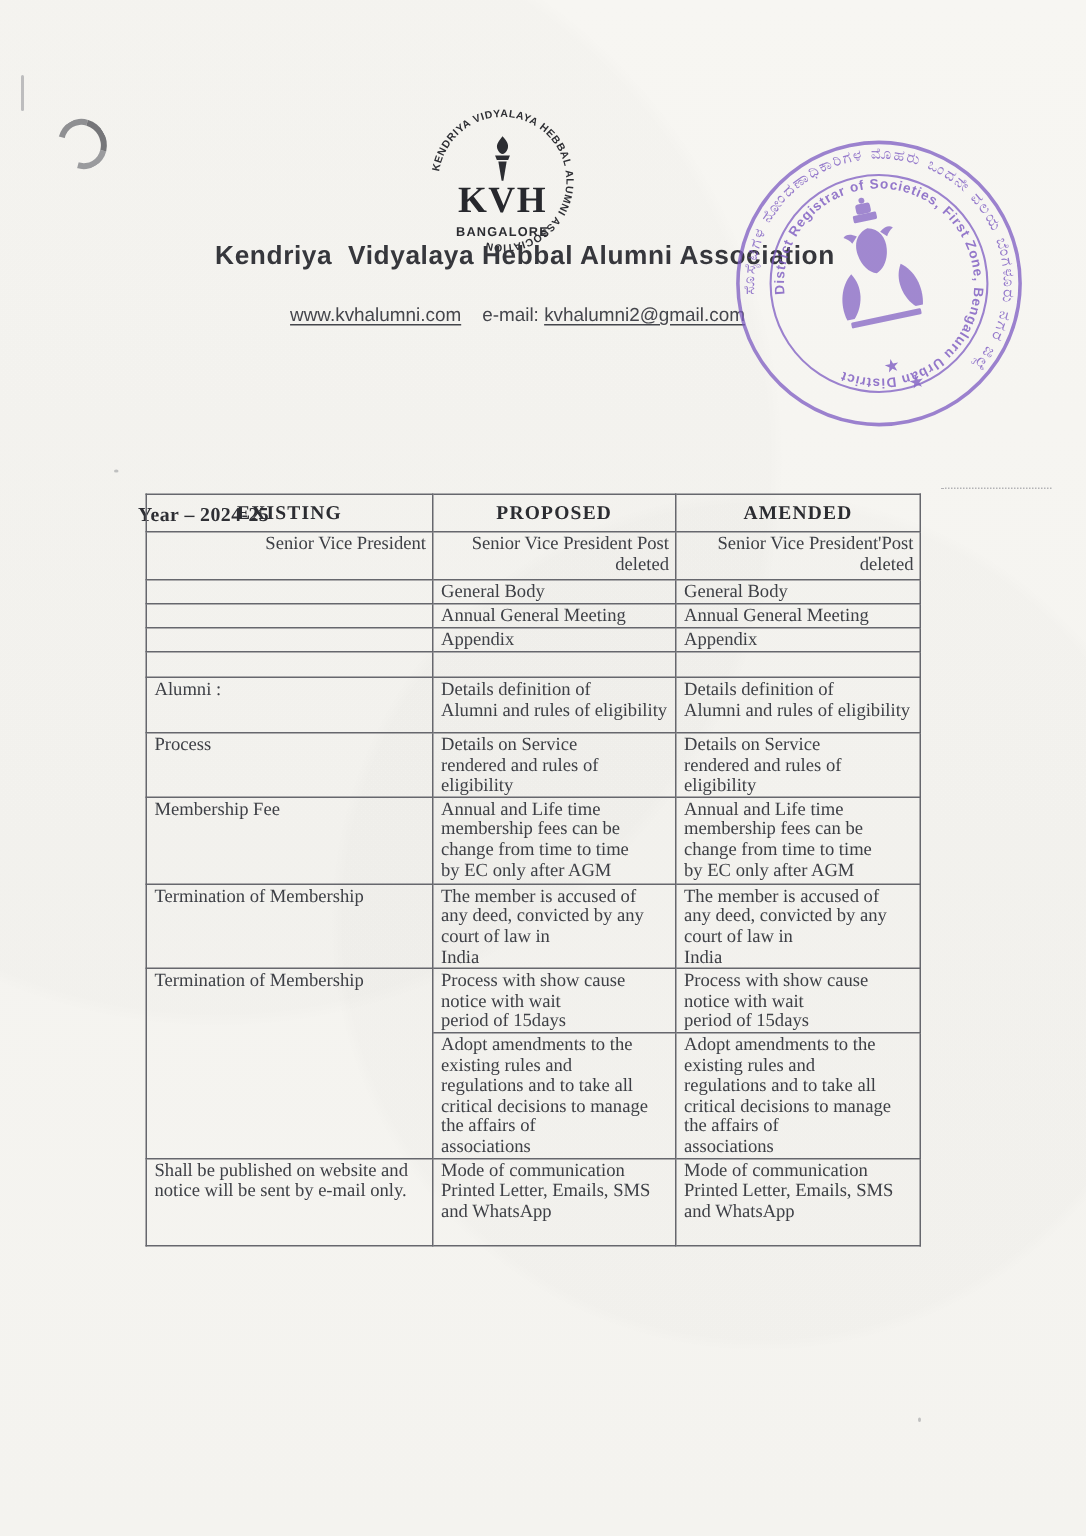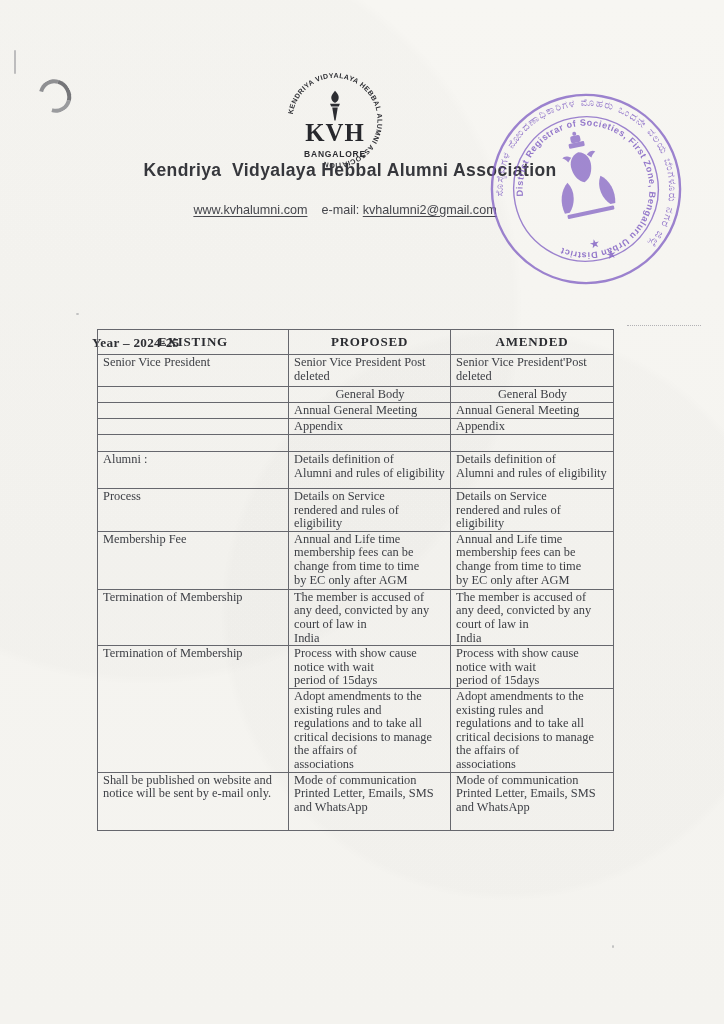--- a/index.html
+++ b/index.html
@@ -152,28 +152,28 @@
         <col style="width:163px">
     </colgroup>
     <thead>
       <tr>
         <th>EXISTING</th>
         <th>PROPOSED</th>
         <th>AMENDED</th>
       </tr>
     </thead>
     <tbody>
-        <tr style="height: 32px;">
+        <tr style="height: 32px; text-align: right;">
           <td>Senior Vice President</td>
           <td>Senior Vice President Post
 deleted</td>
           <td>Senior Vice President'Post
 deleted</td>
         </tr>
-        <tr style="height: 16px; text-align: center;">
+        <tr style="height: 16px;">
           <td></td>
           <td>General Body</td>
           <td>General Body</td>
         </tr>
         <tr style="height: 16px; margin-top: 24px;">
           <td></td>
           <td>Annual General Meeting</td>
           <td>Annual General Meeting</td>
         </tr>
         <tr style="height: 16px;">

